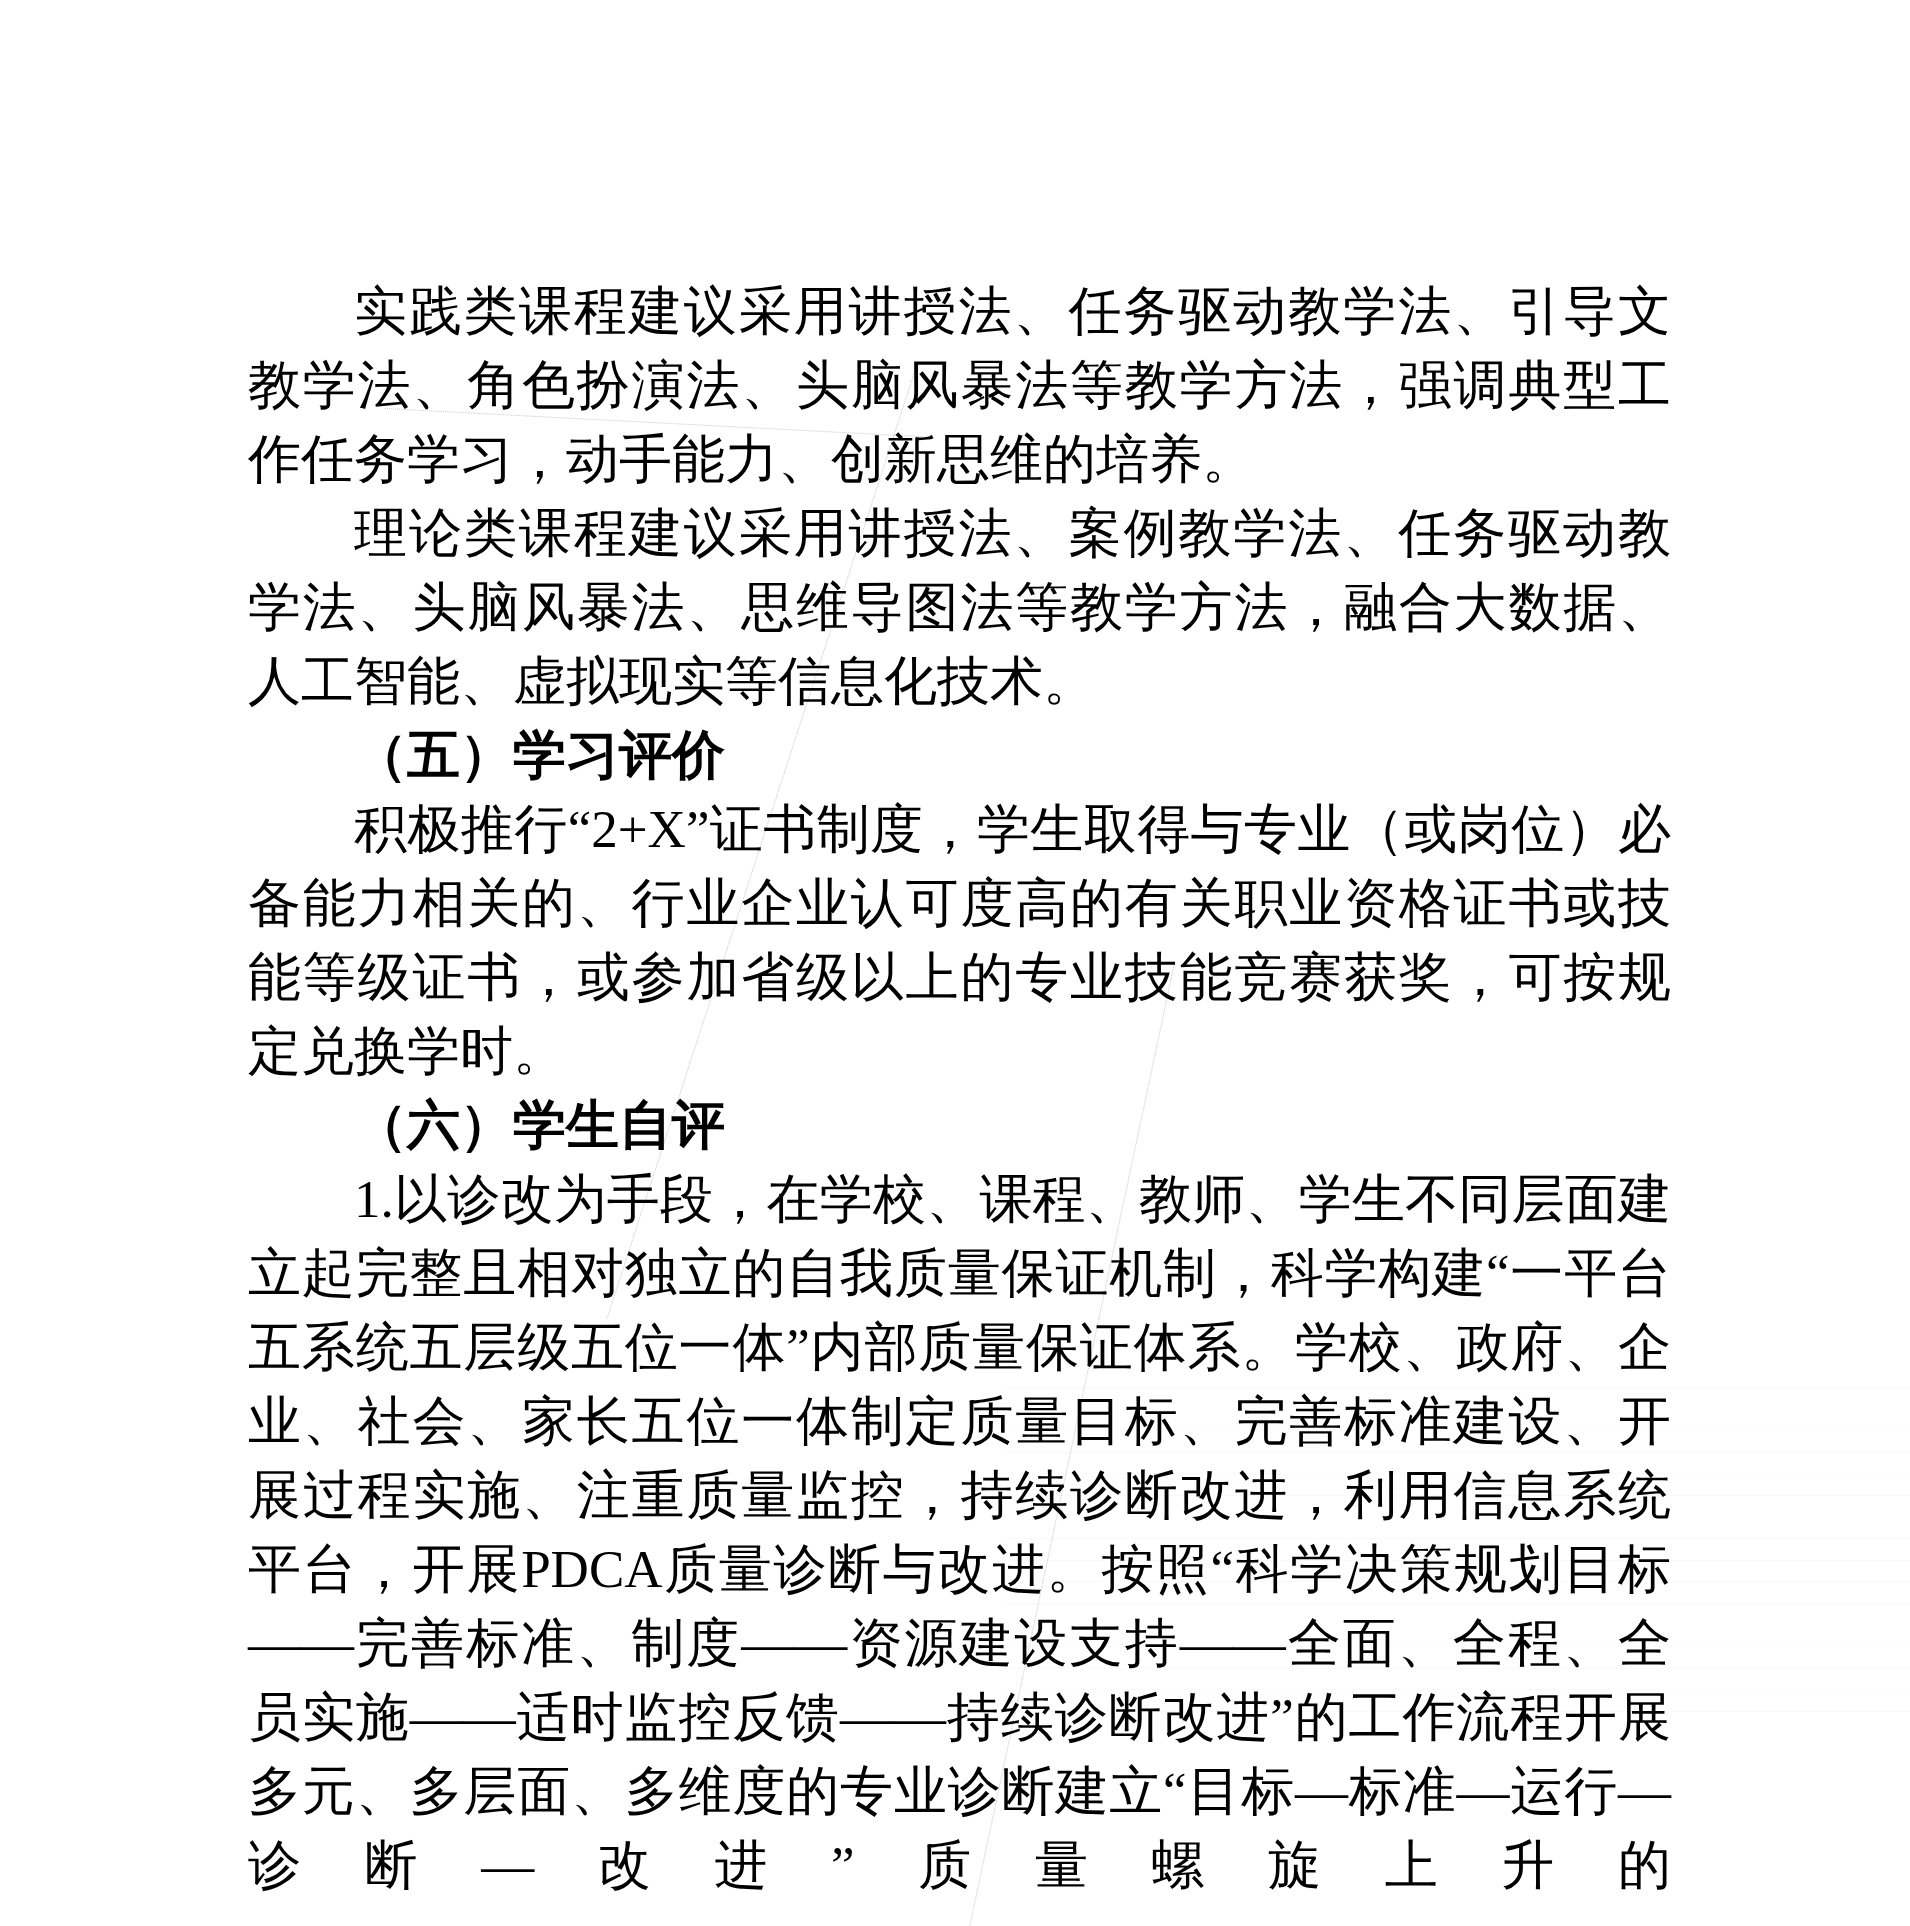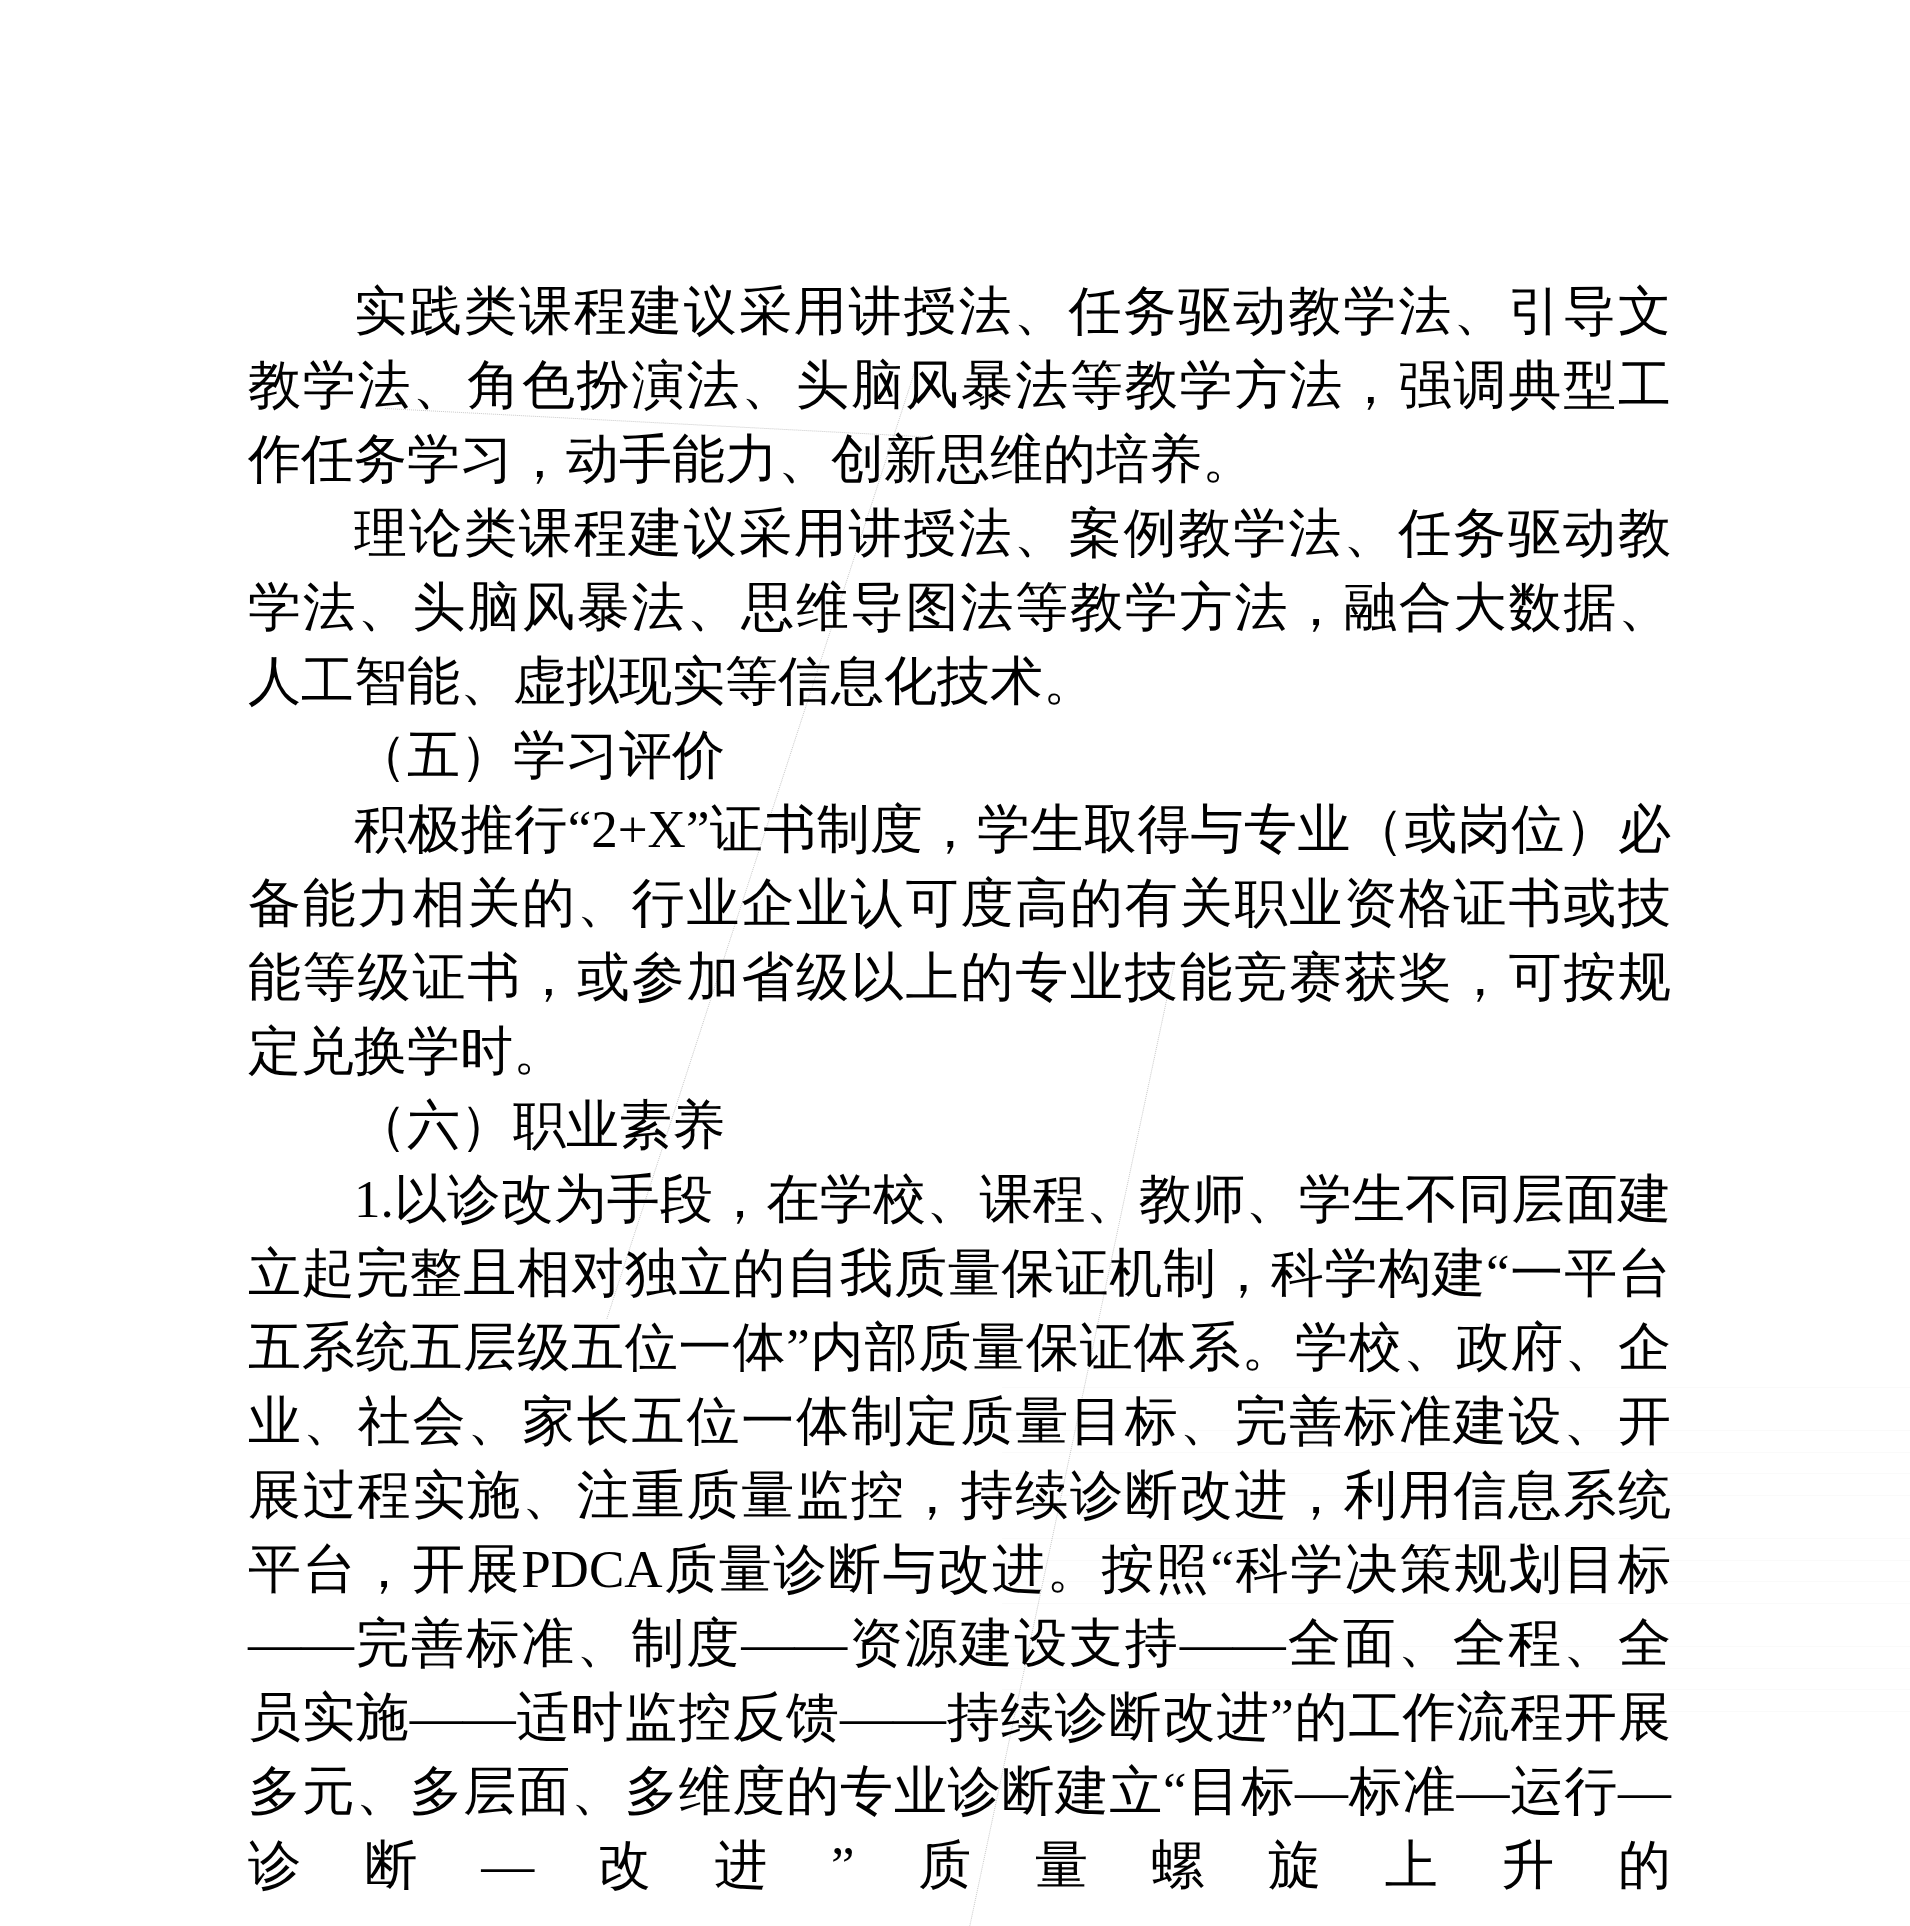--- a/index.html
+++ b/index.html
@@ -46,21 +46,21 @@
     text-align: justify;
     letter-spacing: 0;
   }
 
   .text-block p {
     margin: 0;
     text-indent: 2em;
   }
 
   .text-block p.heading {
-    font-weight: normal;
+    font-weight: bold;
   }
 
   
   .text-block p:last-child {
     text-align-last: justify;
   }
 </style>
 </head>
 <body>
 
@@ -69,18 +69,18 @@
   <div class="artifact hlines" style="left:1002px; top:1387px; width:909px; height:347px; opacity:0.3;"></div>
   <div class="artifact streak" style="left:917px; top:366px; width:1002px; transform:rotate(108deg);"></div>
   <div class="artifact streak" style="left:1175px; top:963px; width:1233px; transform:rotate(102deg);"></div>
   <div class="artifact streak" style="left:385px; top:408px; width:539px; transform:rotate(3deg); border-top-style:dotted;"></div>
 
   <div class="text-block">
       <p class="body">实践类课程建议采用讲授法、任务驱动教学法、引导文教学法、角色扮演法、头脑风暴法等教学方法，强调典型工作任务学习，动手能力、创新思维的培养。</p>
       <p class="body">理论类课程建议采用讲授法、案例教学法、任务驱动教学法、头脑风暴法、思维导图法等教学方法，融合大数据、人工智能、虚拟现实等信息化技术。</p>
       <p class="heading">（五）学习评价</p>
       <p class="body">积极推行“2+X”证书制度，学生取得与专业（或岗位）必备能力相关的、行业企业认可度高的有关职业资格证书或技能等级证书，或参加省级以上的专业技能竞赛获奖，可按规定兑换学时。</p>
-      <p class="heading">（六）职业素养</p>
+      <p class="heading">（六）学生自评</p>
       <p class="body">1.以诊改为手段，在学校、课程、教师、学生不同层面建立起完整且相对独立的自我质量保证机制，科学构建“一平台五系统五层级五位一体”内部质量保证体系。学校、政府、企业、社会、家长五位一体制定质量目标、完善标准建设、开展过程实施、注重质量监控，持续诊断改进，利用信息系统平台，开展PDCA质量诊断与改进。按照“科学决策规划目标——完善标准、制度——资源建设支持——全面、全程、全员实施——适时监控反馈——持续诊断改进”的工作流程开展多元、多层面、多维度的专业诊断建立“目标—标准—运行—诊断—改进”质量螺旋上升的</p>
     </div>
 
 </div>
 
 
 </body></html>

